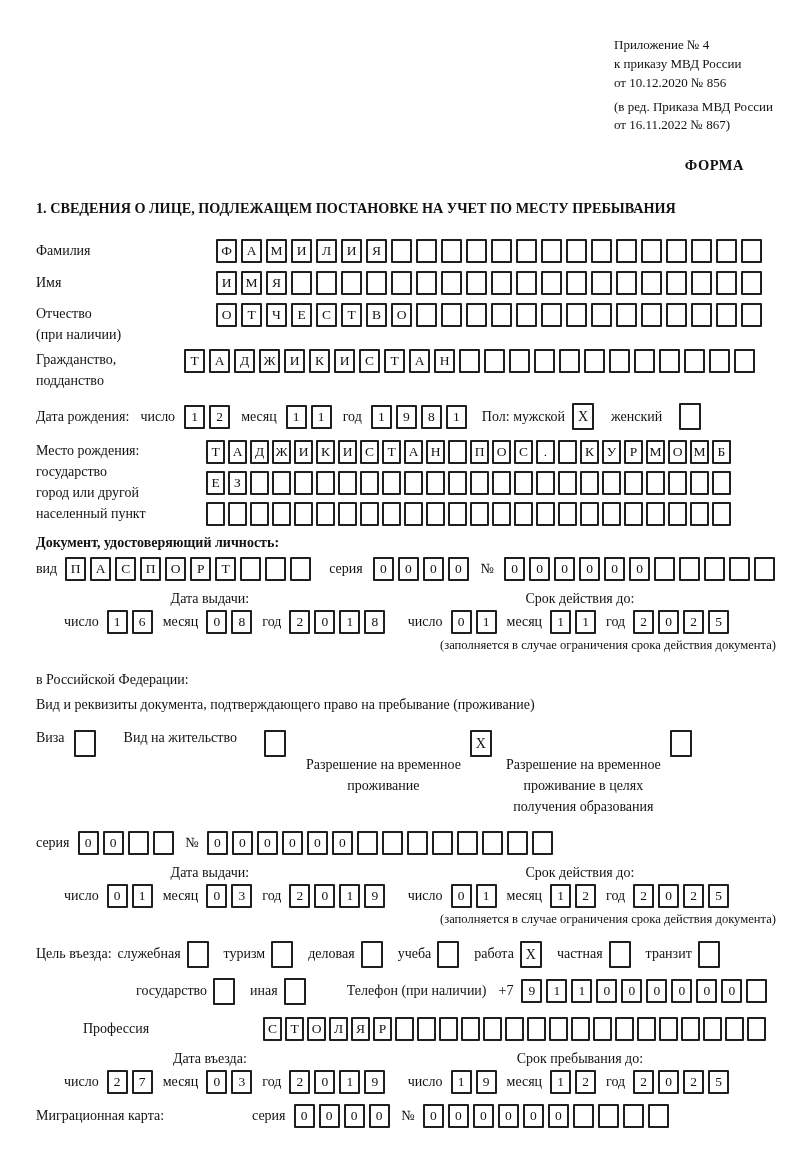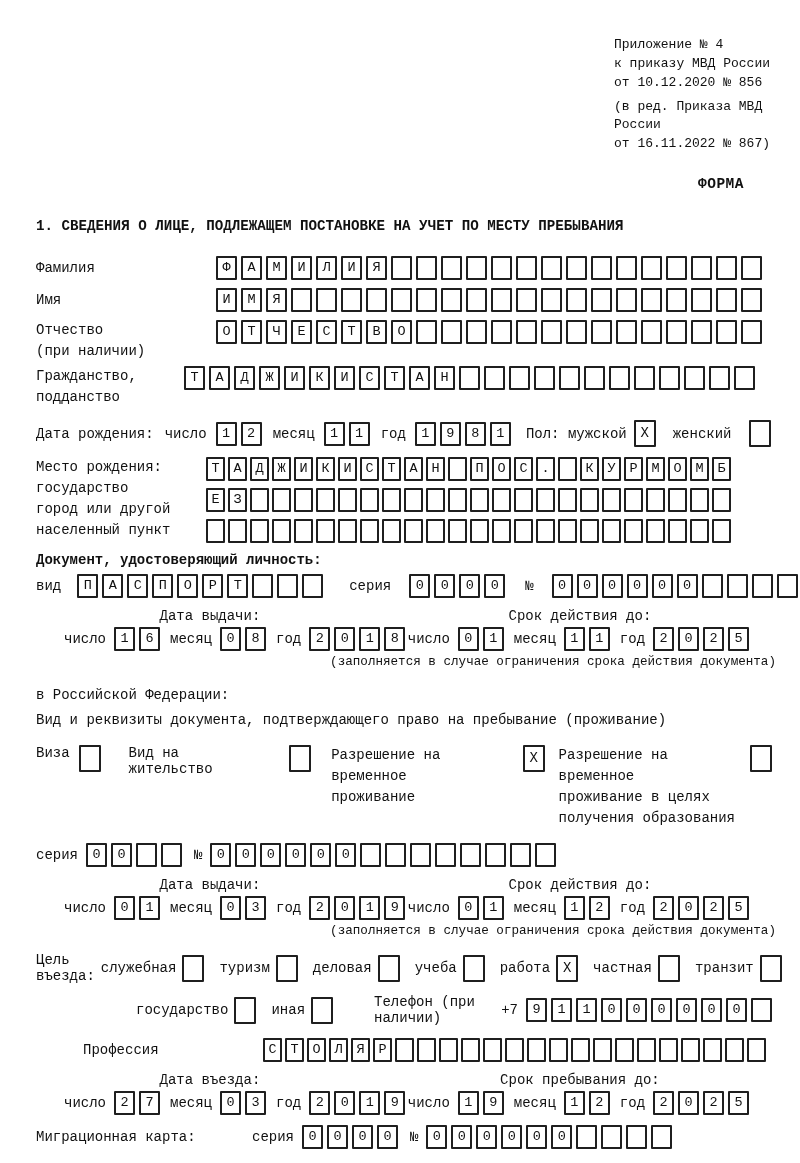--- a/index.html
+++ b/index.html
@@ -1,20 +1,20 @@
 <!DOCTYPE html>
 <html lang="ru"><head>
 <meta charset="utf-8">
 <style>
   html,body{margin:0;padding:0;background:#ffffff;}
   .page{
     position:relative;
     width:800px;height:1163px;box-sizing:border-box;
     padding:36px 24px 10px 36px;
-    font-family:Liberation Mono, monospace;
+    font-family:Liberation Serif, serif;
     font-size:14px;color:#111;overflow:hidden;
   }
   
   .strip{white-space:nowrap;display:inline-block;vertical-align:middle;}
   .cell{
     display:inline-block;box-sizing:border-box;
     width:21px;height:24px;border:2px solid #1f1f1f;border-radius:1px;
     margin-right:4px;text-align:center;line-height:20px;font-size:13.5px;
     vertical-align:middle;background:#fff;
   }
@@ -38,21 +38,21 @@
   .dhead .l{width:47%;text-align:center;}
   .dhead .r{flex:1;text-align:center;}
   .drow{display:flex;align-items:center;}
   .drow .l{width:47%;box-sizing:border-box;padding-left:28px;display:flex;align-items:center;gap:6px;}
   .drow .r{flex:1;display:flex;align-items:center;gap:6px;padding-left:24px;}
   .note-r{text-align:right;font-size:12.6px;margin-top:4px;}
   .w{margin-right:2px;}
   
   .permit-row{display:flex;align-items:flex-start;margin-top:12px;gap:10px;}
   .permit-row .opt{display:flex;align-items:flex-start;gap:9px;}
-  .multi{text-align:left;line-height:1.5;}
+  .multi{text-align:center;line-height:1.5;margin-top:24px;}
   
   .purpose{display:flex;align-items:center;flex-wrap:nowrap;margin-top:14px;}
   .purpose .opt{display:flex;align-items:center;gap:6px;margin-right:11px;}
   .purpose .intro{margin-right:6px;}
   .row2{margin-top:10px;}
   .indent1{margin-left:100px;}
   .phone-lab{margin-left:26px;margin-right:12px;}
   .center-head{text-align:left;font-weight:bold;margin-top:12px;font-size:14px;}
   .intro-par{margin-top:14px;line-height:1.8;}
 </style>
@@ -125,21 +125,21 @@
     </span>
     <span class="stack">
       <span class="strip sm"><span class="cell">Т</span><span class="cell">А</span><span class="cell">Д</span><span class="cell">Ж</span><span class="cell">И</span><span class="cell">К</span><span class="cell">И</span><span class="cell">С</span><span class="cell">Т</span><span class="cell">А</span><span class="cell">Н</span><span class="cell"></span><span class="cell">П</span><span class="cell">О</span><span class="cell">С</span><span class="cell">.</span><span class="cell"></span><span class="cell">К</span><span class="cell">У</span><span class="cell">Р</span><span class="cell">М</span><span class="cell">О</span><span class="cell">М</span><span class="cell">Б</span></span>
       <span class="strip sm"><span class="cell">Е</span><span class="cell">З</span><span class="cell"></span><span class="cell"></span><span class="cell"></span><span class="cell"></span><span class="cell"></span><span class="cell"></span><span class="cell"></span><span class="cell"></span><span class="cell"></span><span class="cell"></span><span class="cell"></span><span class="cell"></span><span class="cell"></span><span class="cell"></span><span class="cell"></span><span class="cell"></span><span class="cell"></span><span class="cell"></span><span class="cell"></span><span class="cell"></span><span class="cell"></span><span class="cell"></span></span>
       <span class="strip sm"><span class="cell"></span><span class="cell"></span><span class="cell"></span><span class="cell"></span><span class="cell"></span><span class="cell"></span><span class="cell"></span><span class="cell"></span><span class="cell"></span><span class="cell"></span><span class="cell"></span><span class="cell"></span><span class="cell"></span><span class="cell"></span><span class="cell"></span><span class="cell"></span><span class="cell"></span><span class="cell"></span><span class="cell"></span><span class="cell"></span><span class="cell"></span><span class="cell"></span><span class="cell"></span><span class="cell"></span></span>
     </span>
   </div>
 
   <div class="center-head" style="margin-top:2px;">Документ, удостоверяющий личность:</div>
 
-  <div class="frow" style="margin-top:6px;gap:16px;">
+  <div class="frow" style="margin-top:6px;gap:8px;">
     <span style="width:58px;">вид</span>
     <span class="strip"><span class="cell">П</span><span class="cell">А</span><span class="cell">С</span><span class="cell">П</span><span class="cell">О</span><span class="cell">Р</span><span class="cell">Т</span><span class="cell"></span><span class="cell"></span><span class="cell"></span></span>
     <span class="w" style="margin-left:6px;">серия</span>
     <span class="strip"><span class="cell">0</span><span class="cell">0</span><span class="cell">0</span><span class="cell">0</span></span>
     <span class="w">№</span>
     <span class="strip"><span class="cell">0</span><span class="cell">0</span><span class="cell">0</span><span class="cell">0</span><span class="cell">0</span><span class="cell">0</span><span class="cell"></span><span class="cell"></span><span class="cell"></span><span class="cell"></span><span class="cell"></span></span>
   </div>
 
   <div class="dhead">
     <span class="l">Дата выдачи:</span>

